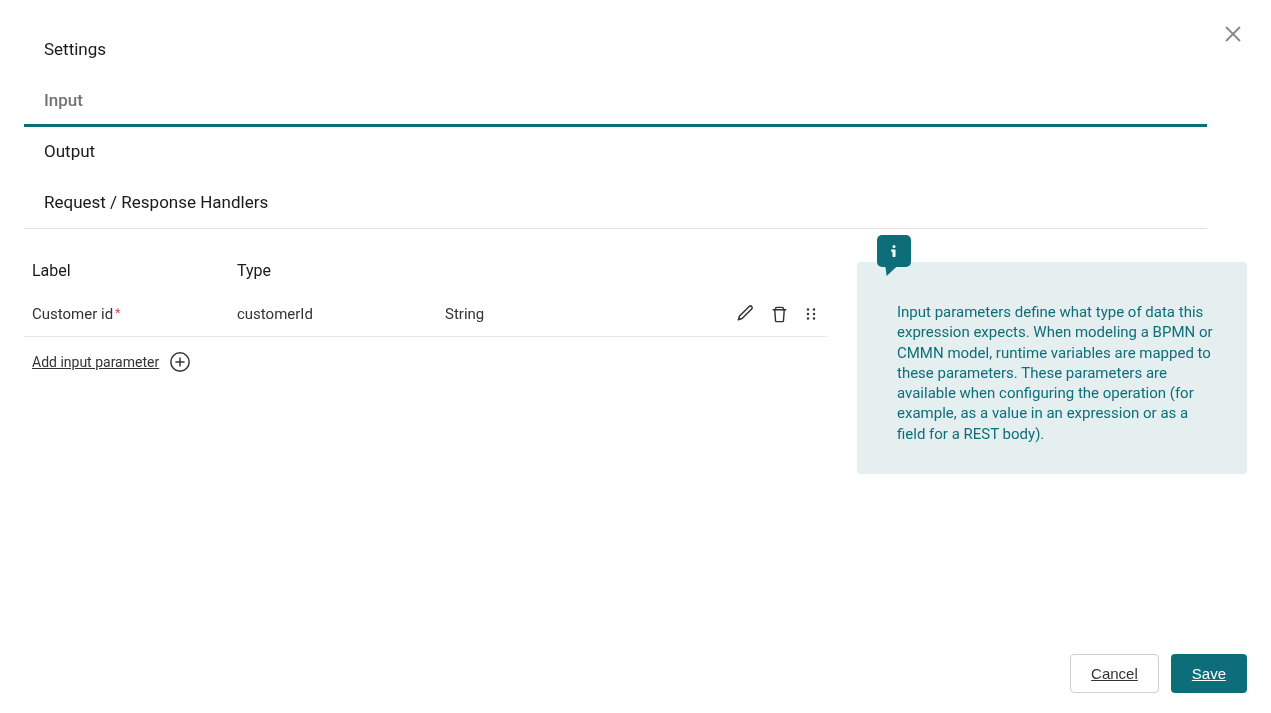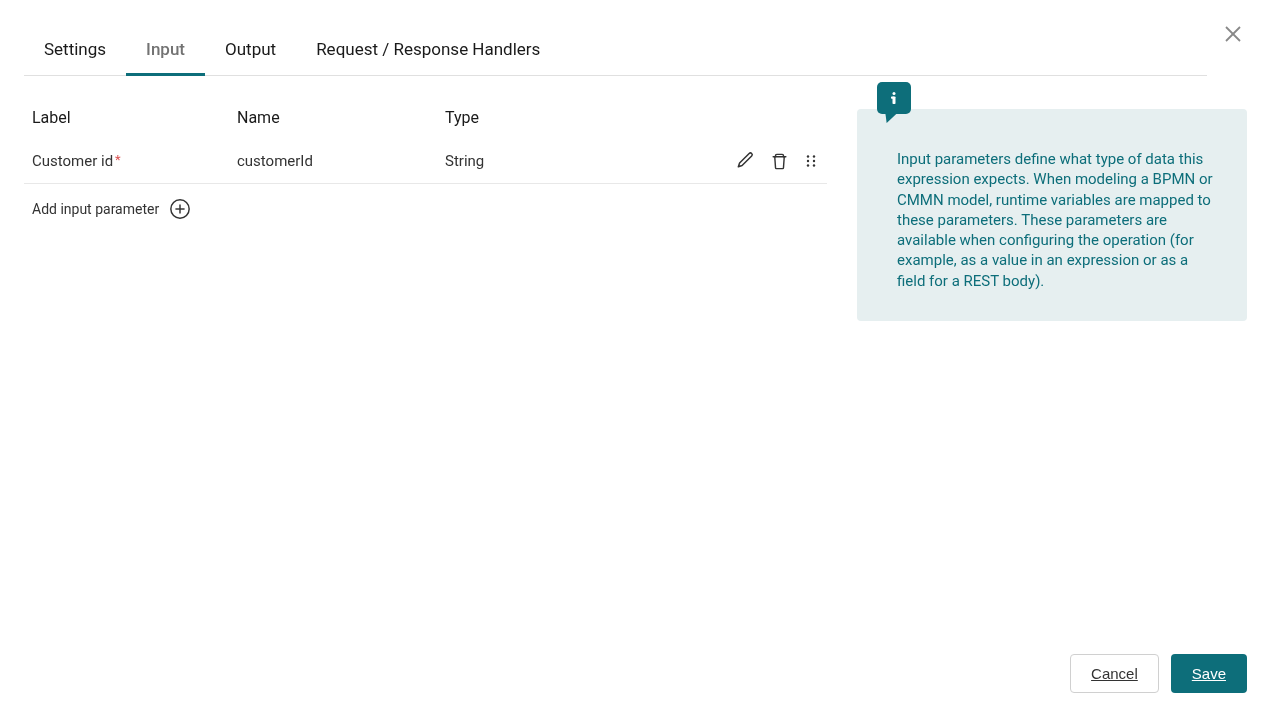--- a/index.html
+++ b/index.html
@@ -28,20 +28,21 @@
       cursor: pointer;
       color: #888;
       width: 20px;
       height: 20px;
     }
     .tabs {
       display: flex;
       border-bottom: 1px solid #e0e0e0;
       gap: 0;
       margin-right: 40px;
+      flex-direction: column;
     }
     .tab {
       padding: 14px 20px;
       font-size: 17px;
       cursor: pointer;
       border-bottom: 3px solid transparent;
       color: #1a1a1a;
       position: relative;
       top: 1px;
     }
@@ -85,20 +86,21 @@
       vertical-align: top;
     }
     .add-row {
       display: flex;
       align-items: center;
       gap: 10px;
       padding: 14px 8px;
       font-size: 14px;
       color: #333;
       cursor: pointer;
+      text-decoration: underline;
     }
     .add-icon-circle {
       width: 22px;
       height: 22px;
       display: inline-flex;
       align-items: center;
       justify-content: center;
     }
     .action-icon {
       width: 20px;
@@ -199,21 +201,20 @@
     <div class="tab active">Input</div>
     <div class="tab">Output</div>
     <div class="tab">Request / Response Handlers</div>
   </div>
 
   <div class="content-area">
     <div class="table-area">
 
       <div class="table-header">
         <div class="col-label">Label</div>
-        <div class="col-name">Name</div>
         <div class="col-type">Type</div>
         <div class="col-actions"></div>
       </div>
 
       <div class="table-row">
         <div class="col-label">
           <span>Customer id</span><span class="required-star">*</span>
         </div>
         <div class="col-name">customerId</div>
         <div class="col-type">String</div>

